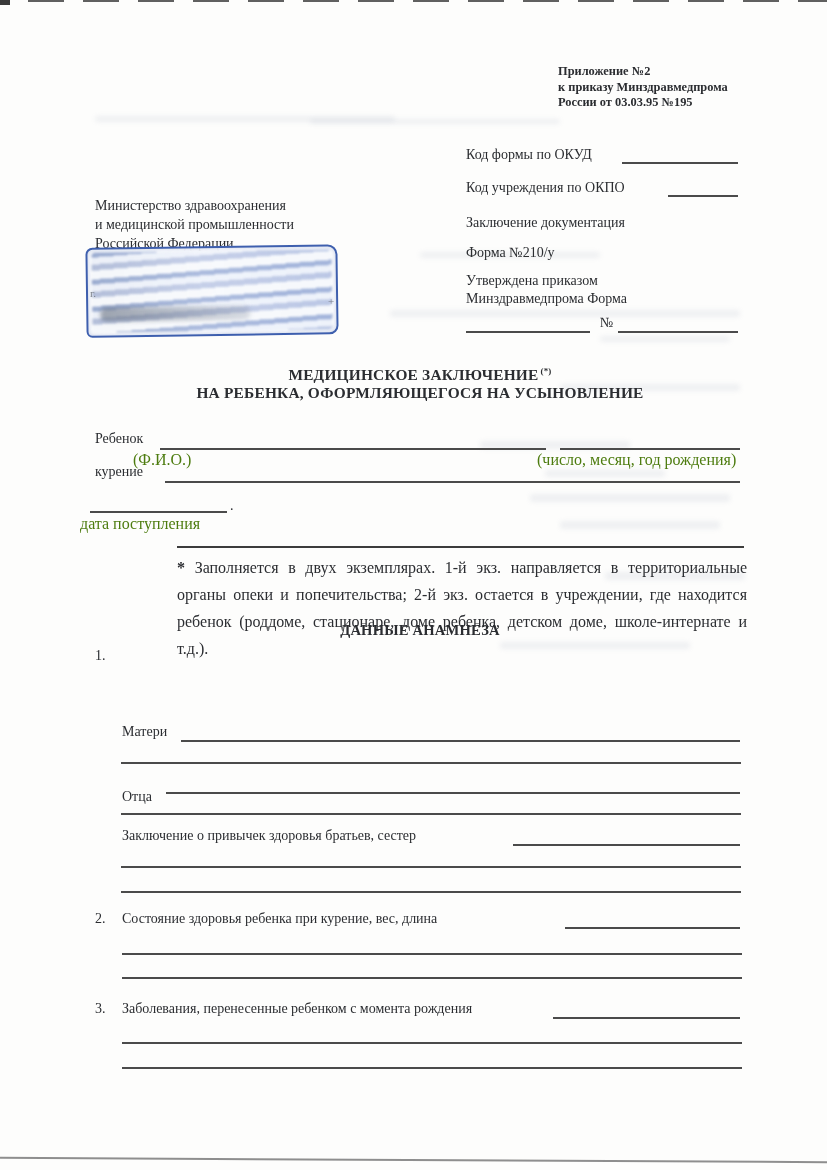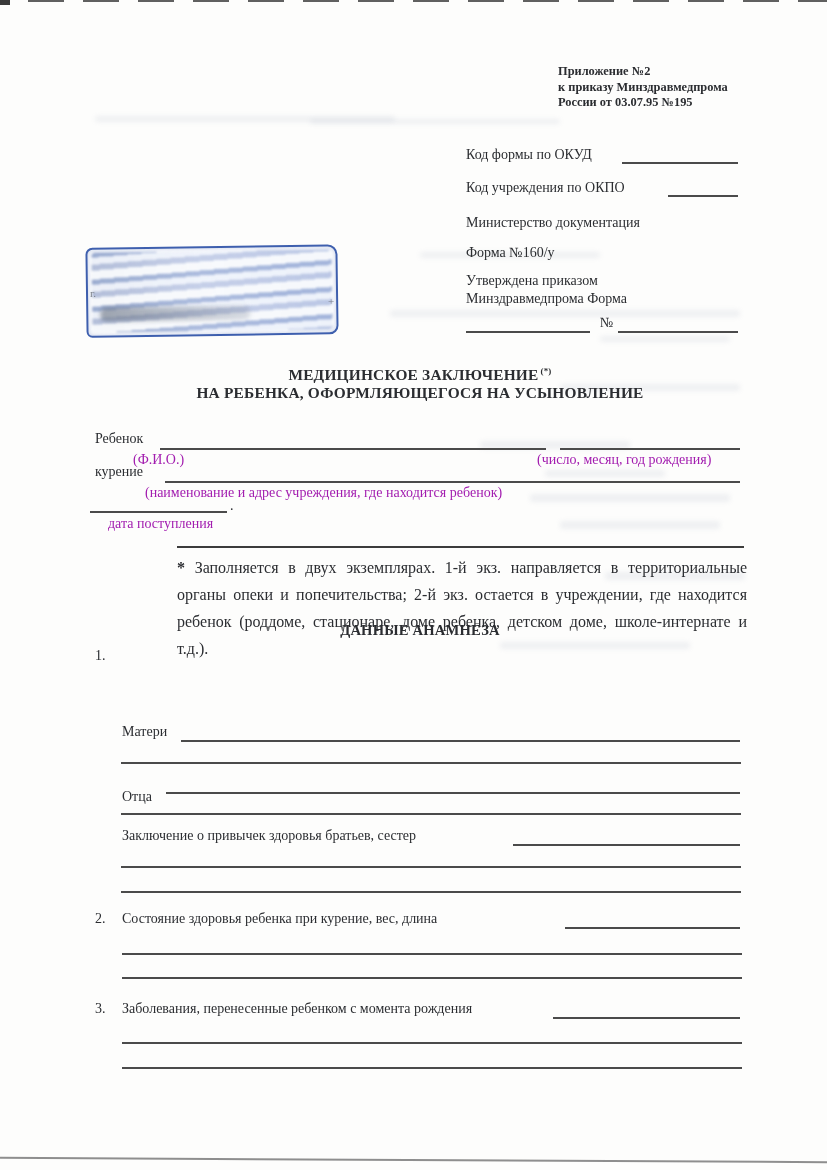--- a/index.html
+++ b/index.html
@@ -4,21 +4,21 @@
 <style>
   html,body { margin:0; padding:0; background:#a9a9a9; }
   .page {
     position:relative; width:827px; height:1170px; margin:0;
     background:#fdfdfc; overflow:hidden;
     font-family:"Liberation Serif","DejaVu Serif",serif; color:#2b2d31;padding-left:42px;
   }
   .abs { position:absolute; }
   .b { font-weight:bold; }
   .lbl { font-size:14px; line-height:18px; white-space:nowrap; }
-  .cap { font-size:14px; line-height:15px; white-space:nowrap; color:#a21caf; }
+  .cap { font-size:16px; line-height:15px; white-space:nowrap; color:#4d7c0f; }
   .rule { position:absolute; height:1.5px; background:#4b4b4b; }
   .rule.dark { background:#3c3c3c; }
   .para { font-size:14px; text-align:justify; }
   .title-line { width:840px; left:0; text-align:center; font-weight:bold; font-size:15.4px; letter-spacing:.2px; }
   sup.fn { font-size:9px; font-weight:bold; vertical-align:super; margin-left:2px; }
   .ghost { position:absolute; background:#8793aa; opacity:.12; filter:blur(2.5px); border-radius:3px; pointer-events:none; }
   .top-edge { position:absolute; left:28px; top:0; width:799px; height:2.2px;
     background:repeating-linear-gradient(90deg,#2c2c2c 0 36px, rgba(44,44,44,0) 36px 55px); opacity:.75; }
   .corner-mark { position:absolute; left:0; top:0; width:10px; height:4.5px; background:#3a3a3a; }
   .bottom-edge { position:absolute; left:-6px; top:1159px; width:845px; height:1.7px; background:#8e8e8e; transform:rotate(.3deg); }
@@ -60,38 +60,43 @@
   <div class="ghost" style="left:480px;top:441px;width:150px;height:8px"></div>
   <div class="ghost" style="left:545px;top:470px;width:120px;height:7px"></div>
   <div class="ghost" style="left:530px;top:494px;width:200px;height:8px"></div>
   <div class="ghost" style="left:560px;top:521px;width:160px;height:8px"></div>
   <div class="ghost" style="left:605px;top:572px;width:140px;height:8px"></div>
   <div class="ghost" style="left:500px;top:642px;width:190px;height:7px"></div>
 
   <div class="abs b" style="left:558px;top:64px;font-size:12.4px;line-height:15.5px">
     <div>Приложение №2</div>
     <div>к приказу Минздравмедпрома</div>
-    <div>России от 03.07.95 №195</div>
+    <div>России от 03.03.95 №195</div>
   </div>
 
   <div class="abs lbl" style="left:466px;top:146px">Код формы по ОКУД</div>
   <div class="rule" style="left:622px;top:162px;width:116px"></div>
 
   <div class="abs lbl" style="left:466px;top:179px">Код учреждения по ОКПО</div>
   <div class="rule" style="left:668px;top:195px;width:70px"></div>
 
-  <div class="abs lbl" style="left:466px;top:214px">Министерство документация</div>
-  <div class="abs lbl" style="left:466px;top:244px">Форма №160/у</div>
+  <div class="abs lbl" style="left:466px;top:214px">Заключение документация</div>
+  <div class="abs lbl" style="left:466px;top:244px">Форма №210/у</div>
   <div class="abs lbl" style="left:466px;top:272px">Утверждена приказом</div>
   <div class="abs lbl" style="left:466px;top:290px">Минздравмедпрома Форма</div>
 
   <div class="rule" style="left:466px;top:331px;width:124px"></div>
   <div class="abs lbl" style="left:600px;top:314px">№</div>
   <div class="rule" style="left:618px;top:331px;width:120px"></div>
 
+  <div class="abs lbl" style="left:95px;top:196px;line-height:19px">
+    <div>Министерство здравоохранения</div>
+    <div>и медицинской промышленности</div>
+    <div>Российской Федерации</div>
+  </div>
 
   <div class="stamp">
     <div class="stamp-scribble"></div>
     <div class="stamp-smudge"></div>
   </div>
   <div class="stamp-mark" style="left:90px;top:287px">г.</div>
   <div class="stamp-mark" style="left:328px;top:295px">+</div>
 
   <div class="abs title-line" style="top:366px">
     <span>МЕДИЦИНСКОЕ ЗАКЛЮЧЕНИЕ</span><sup class="fn">(*)</sup>
@@ -99,25 +104,24 @@
   <div class="abs title-line" style="top:384px">НА РЕБЕНКА, ОФОРМЛЯЮЩЕГОСЯ НА УСЫНОВЛЕНИЕ</div>
 
   <div class="abs lbl" style="left:95px;top:430px">Ребенок</div>
   <div class="rule" style="left:160px;top:448px;width:386px"></div>
   <div class="rule" style="left:560px;top:448px;width:180px"></div>
   <div class="abs cap" style="left:133px;top:452px">(Ф.И.О.)</div>
   <div class="abs cap" style="left:537px;top:452px">(число, месяц, год рождения)</div>
 
   <div class="abs lbl" style="left:95px;top:463px">курение</div>
   <div class="rule" style="left:165px;top:481px;width:575px"></div>
-  <div class="abs cap" style="left:145px;top:485px">(наименование и адрес учреждения,  где находится ребенок)</div>
 
   <div class="rule" style="left:90px;top:511px;width:137px"></div>
   <div class="abs lbl" style="left:230px;top:497px">.</div>
-  <div class="abs cap" style="left:108px;top:516px">дата поступления</div>
+  <div class="abs cap" style="left:80px;top:516px">дата поступления</div>
 
   <div class="rule dark" style="left:177px;top:546px;width:567px"></div>
   <div class="abs para" style="left:177px;top:554px;width:570px;font-size:16px;line-height:27px">
     <span class="b">*</span><span> Заполняется в двух экземплярах.  1-й экз. направляется в территориальные органы опеки и попечительства; 2-й экз. остается в учреждении, где  находится ребенок (роддоме, стационаре, доме ребенка, детском доме, школе-интернате и т.д.).</span>
   </div>
 
   <div class="abs title-line" style="top:622px;font-size:14.6px">ДАННЫЕ АНАМНЕЗА</div>
 
   <div class="abs lbl" style="left:95px;top:647px">1.</div>
 

